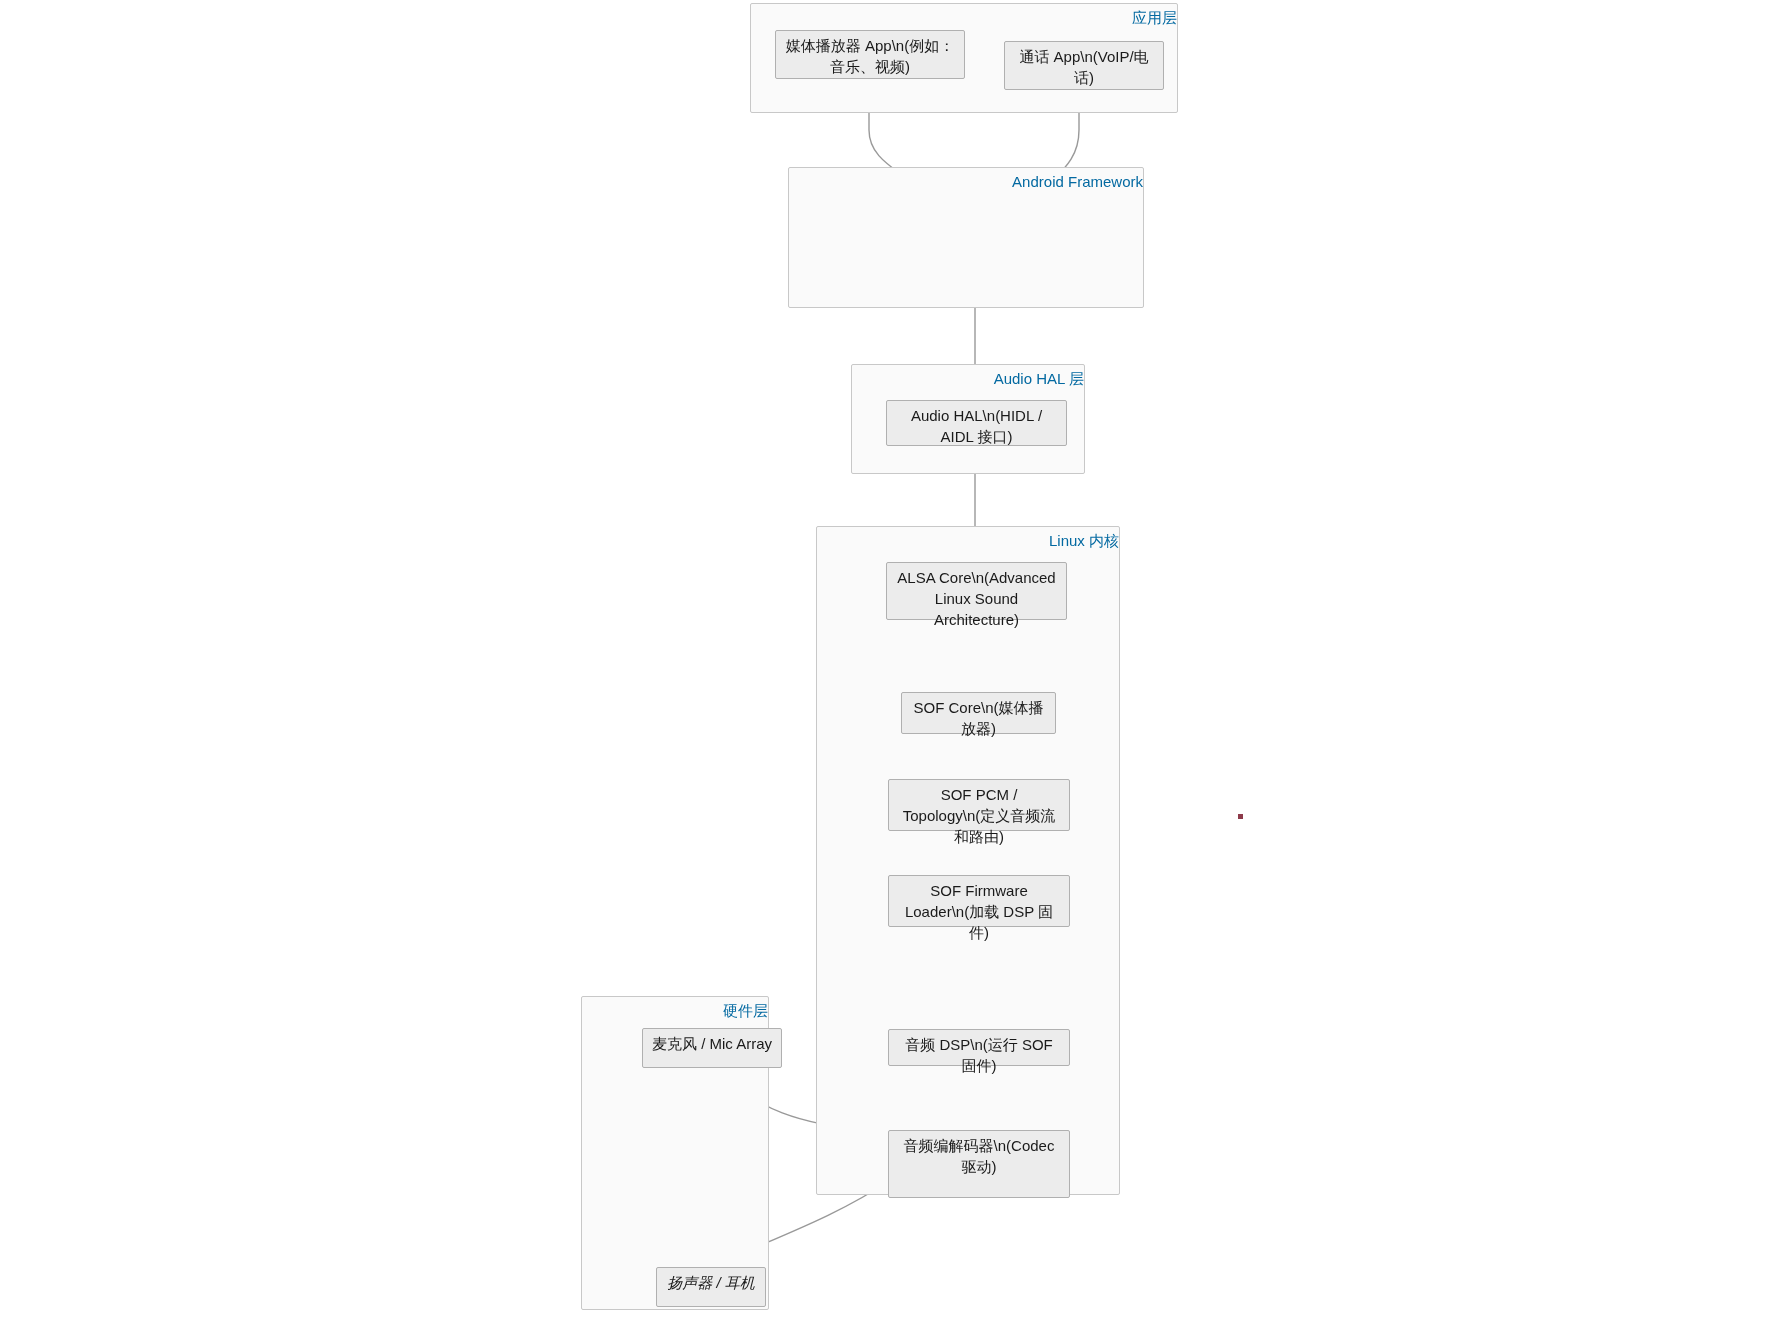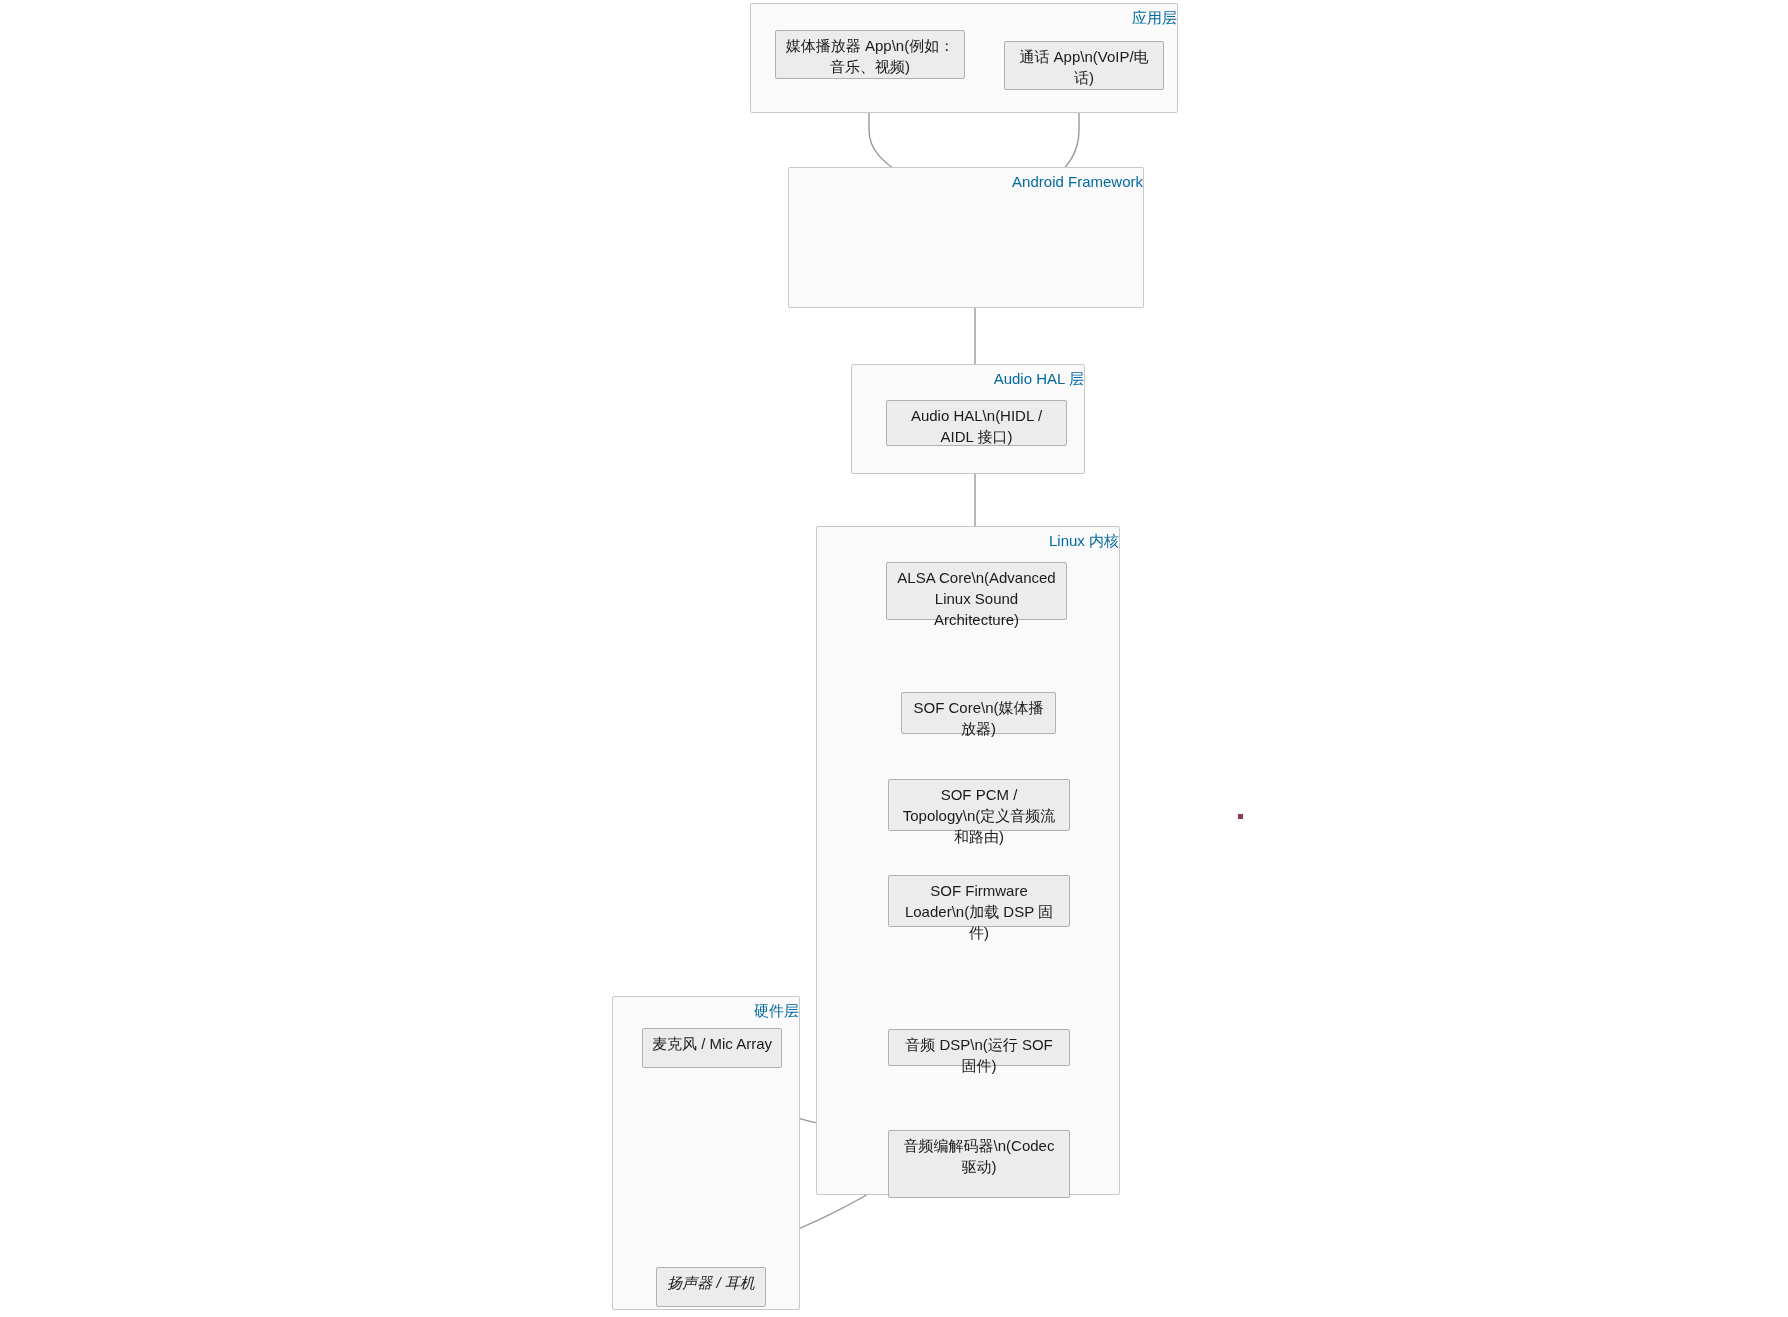--- a/index.html
+++ b/index.html
@@ -130,21 +130,21 @@
 
   <div class="cluster" style="left:851px; top:364px; width:234px; height:110px;">
     <div class="cluster-label">Audio HAL 层</div>
   </div>
 
   <div class="cluster" style="left:816px; top:526px; width:304px; height:669px;">
     <div class="cluster-label">Linux 内核</div>
   </div>
 
 
-  <div class="cluster" style="left:612px; top:996px; width:188px; height:314px;">
+  <div class="cluster" style="left:581px; top:996px; width:188px; height:314px;">
     <div class="cluster-label">硬件层</div>
   </div>
 
   <div class="node" style="left:775px; top:30px; width:190px; height:49px;">
     <span>媒体播放器 App\n(例如：音乐、视频)</span>
   </div>
 
   <div class="node" style="left:1004px; top:41px; width:160px; height:49px;">
     <span>通话 App\n(VoIP/电话)</span>
   </div>

